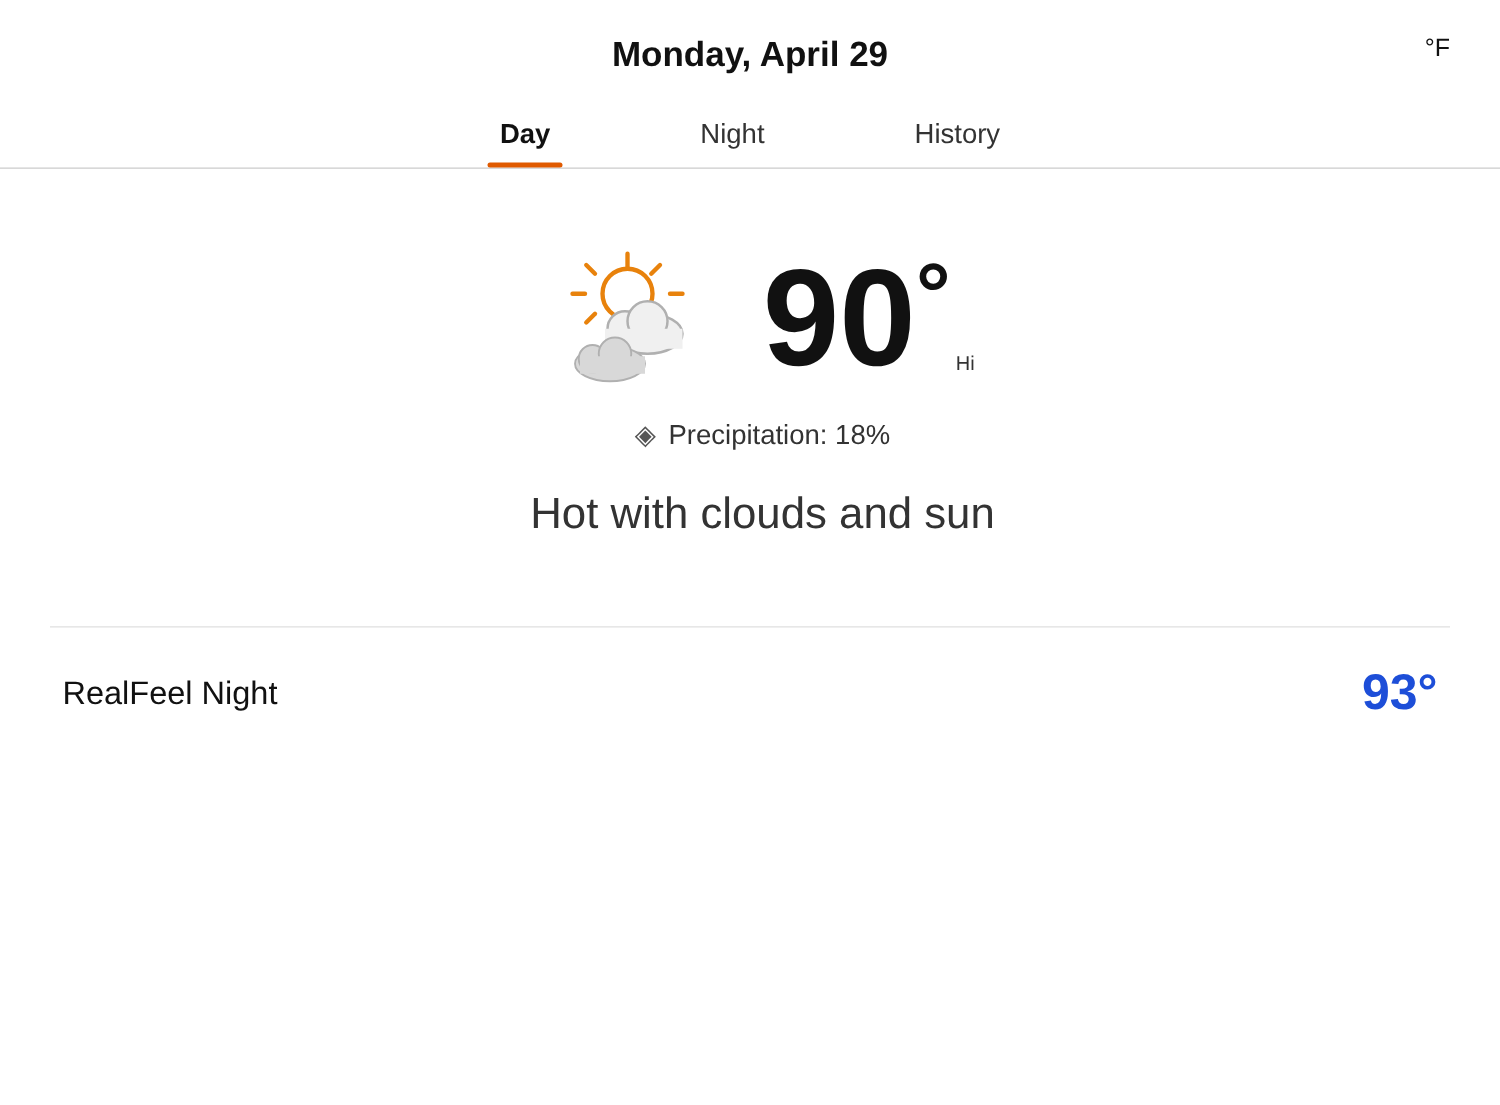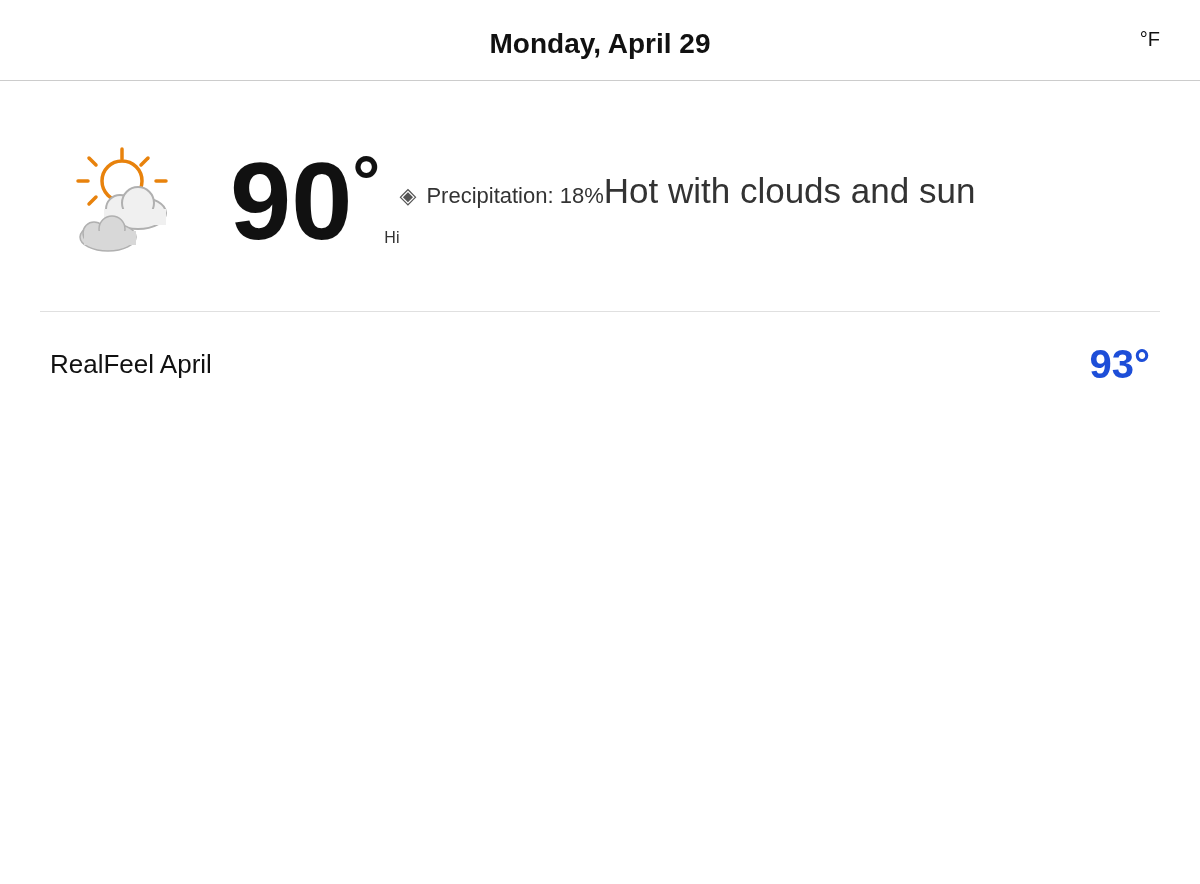--- a/index.html
+++ b/index.html
@@ -88,21 +88,21 @@
     .tabs-divider {
       width: 100%;
       height: 1px;
       background: #cccccc;
       margin: 0;
     }
 
     
     .weather-main {
       display: flex;
-      flex-direction: row;
+      flex-direction: column;
       align-items: center;
       padding: 60px 40px 30px 60px;
     }
 
     .weather-icon-temp {
       display: flex;
       align-items: center;
       gap: 30px;
       margin-bottom: 20px;
     }
@@ -195,20 +195,31 @@
 </head>
 <body>
 
 <div class="page-container">
 
   <div class="header">
     <h1 class="header-title">Monday, April 29</h1>
     <span class="unit-indicator">°F</span>
   </div>
 
+  <div class="tabs-container">
+    <div class="tab active">
+      <span>Day</span>
+    </div>
+    <div class="tab">
+      <span>Night</span>
+    </div>
+    <div class="tab">
+      <span>History</span>
+    </div>
+  </div>
   <div class="tabs-divider"></div>
 
   <div class="weather-main">
 
     <div class="weather-icon-temp">
 
       <svg class="weather-icon" viewBox="0 0 140 120" xmlns="http://www.w3.org/2000/svg">
 
         <g stroke="#e8820c" stroke-width="3.5" stroke-linecap="round">
 
@@ -256,17 +267,17 @@
         <span>18%</span>
       </span>
     </div>
 
     <div class="weather-description">Hot with clouds and sun</div>
 
   </div>
 
   <div class="bottom-divider"></div>
   <div class="realfeel-row">
-    <span class="realfeel-label">RealFeel April</span>
+    <span class="realfeel-label">RealFeel Night</span>
     <span class="realfeel-value">93°</span>
   </div>
 
 </div>
 
 </body></html>

